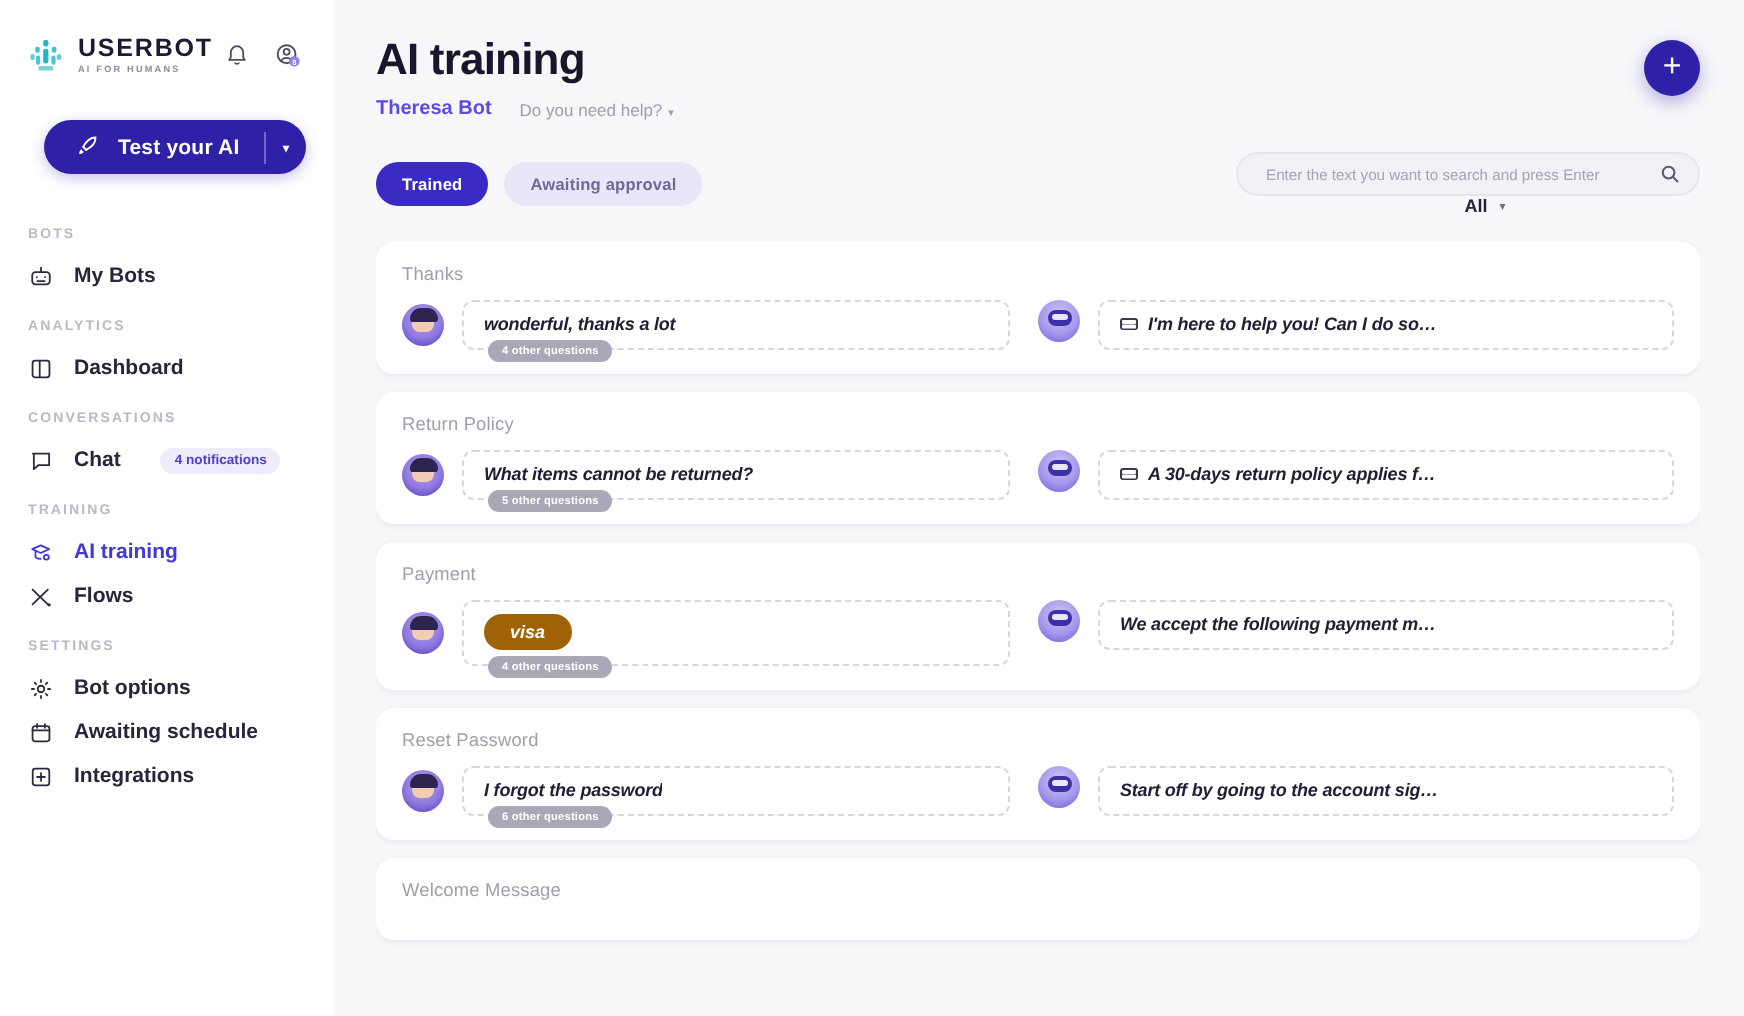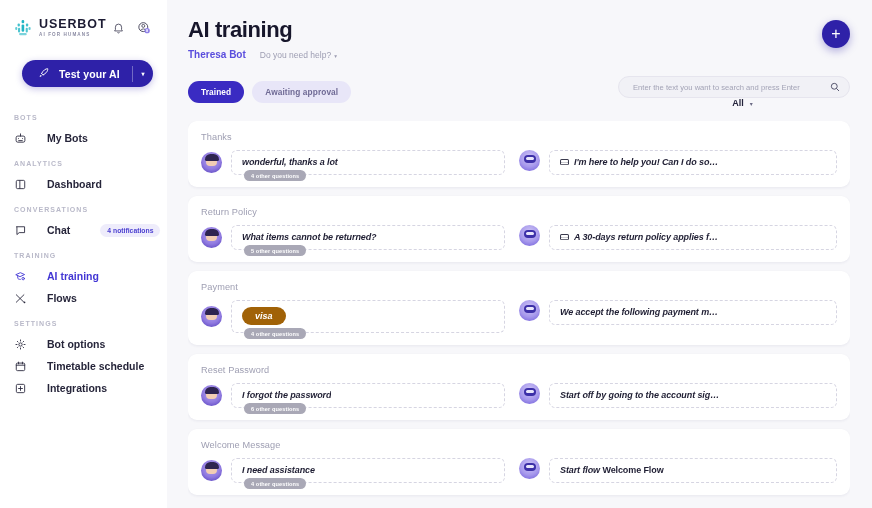--- a/index.html
+++ b/index.html
@@ -55,21 +55,21 @@
 
   .nav { margin-top: 16px; }
   .nav-section {
     font-size: 7px; letter-spacing: 1.05px;
     color: #b9b9c9; font-weight: 700;
     padding: 11px 0 6px 14px; text-transform: uppercase;
   }
   .nav-item {
     display: flex; align-items: center;
     height: 22px; padding-left: 14px;
-    cursor: pointer; gap: 20px;
+    cursor: pointer; gap: 10px;
   }
   .nav-item .ni-icon {
     width: 13px; height: 13px; flex: 0 0 13px;
     display: flex; align-items: center; justify-content: center;
     color: #2b2a3e;
   }
   .nav-item .ni-label { font-size: 10.5px; color: #26253a; font-weight: 600; }
   .nav-item.active .ni-label { color: #4236d4; }
   .nav-item.active .ni-icon { color: #4236d4; }
   .badge-notif {
@@ -362,21 +362,21 @@
         </span>
         <span class="ni-label">Bot options</span>
       </div>
       <div class="nav-item">
         <span class="ni-icon">
           <svg width="13" height="13" viewBox="0 0 16 16" fill="none" stroke="currentColor" stroke-width="1.1">
             <rect x="2.8" y="3.8" width="10.4" height="9.3" rx="1.5"></rect>
             <path d="M2.8 6.4h10.4M5.6 2.6v2.2M10.4 2.6v2.2" stroke-linecap="round"></path>
           </svg>
         </span>
-        <span class="ni-label">Timetable schedule</span>
+        <span class="ni-label">Awaiting schedule</span>
       </div>
       <div class="nav-item">
         <span class="ni-icon">
           <svg width="13" height="13" viewBox="0 0 16 16" fill="none" stroke="currentColor" stroke-width="1.1">
             <rect x="2.9" y="2.9" width="10.2" height="10.2" rx="1.6"></rect>
             <path d="M8 5.6v4.8M5.6 8h4.8" stroke-linecap="round"></path>
           </svg>
         </span>
         <span class="ni-label">Integrations</span>
       </div>
@@ -494,32 +494,17 @@
             <div class="avatar av-bot"></div>
             <div class="bubble">
               <span class="btxt">Start off by going to the account sig…</span>
             </div>
           </div>
         </div>
       </div>
 
       <div class="card">
         <div class="card-title">Welcome Message</div>
-        <div class="card-body">
-          <div class="col user">
-            <div class="avatar av-user"></div>
-            <div class="bubble">
-              <span class="btxt">I need assistance</span>
-              <span class="other-q">4 other questions</span>
-            </div>
-          </div>
-          <div class="col bot">
-            <div class="avatar av-bot"></div>
-            <div class="bubble">
-              <span class="btxt"><span class="btxt-run ital">Start flow</span><span class="btxt-run bold"> Welcome Flow</span></span>
-            </div>
-          </div>
-        </div>
       </div>
 
     </div>
   </section>
 </div>
 
 </body></html>

